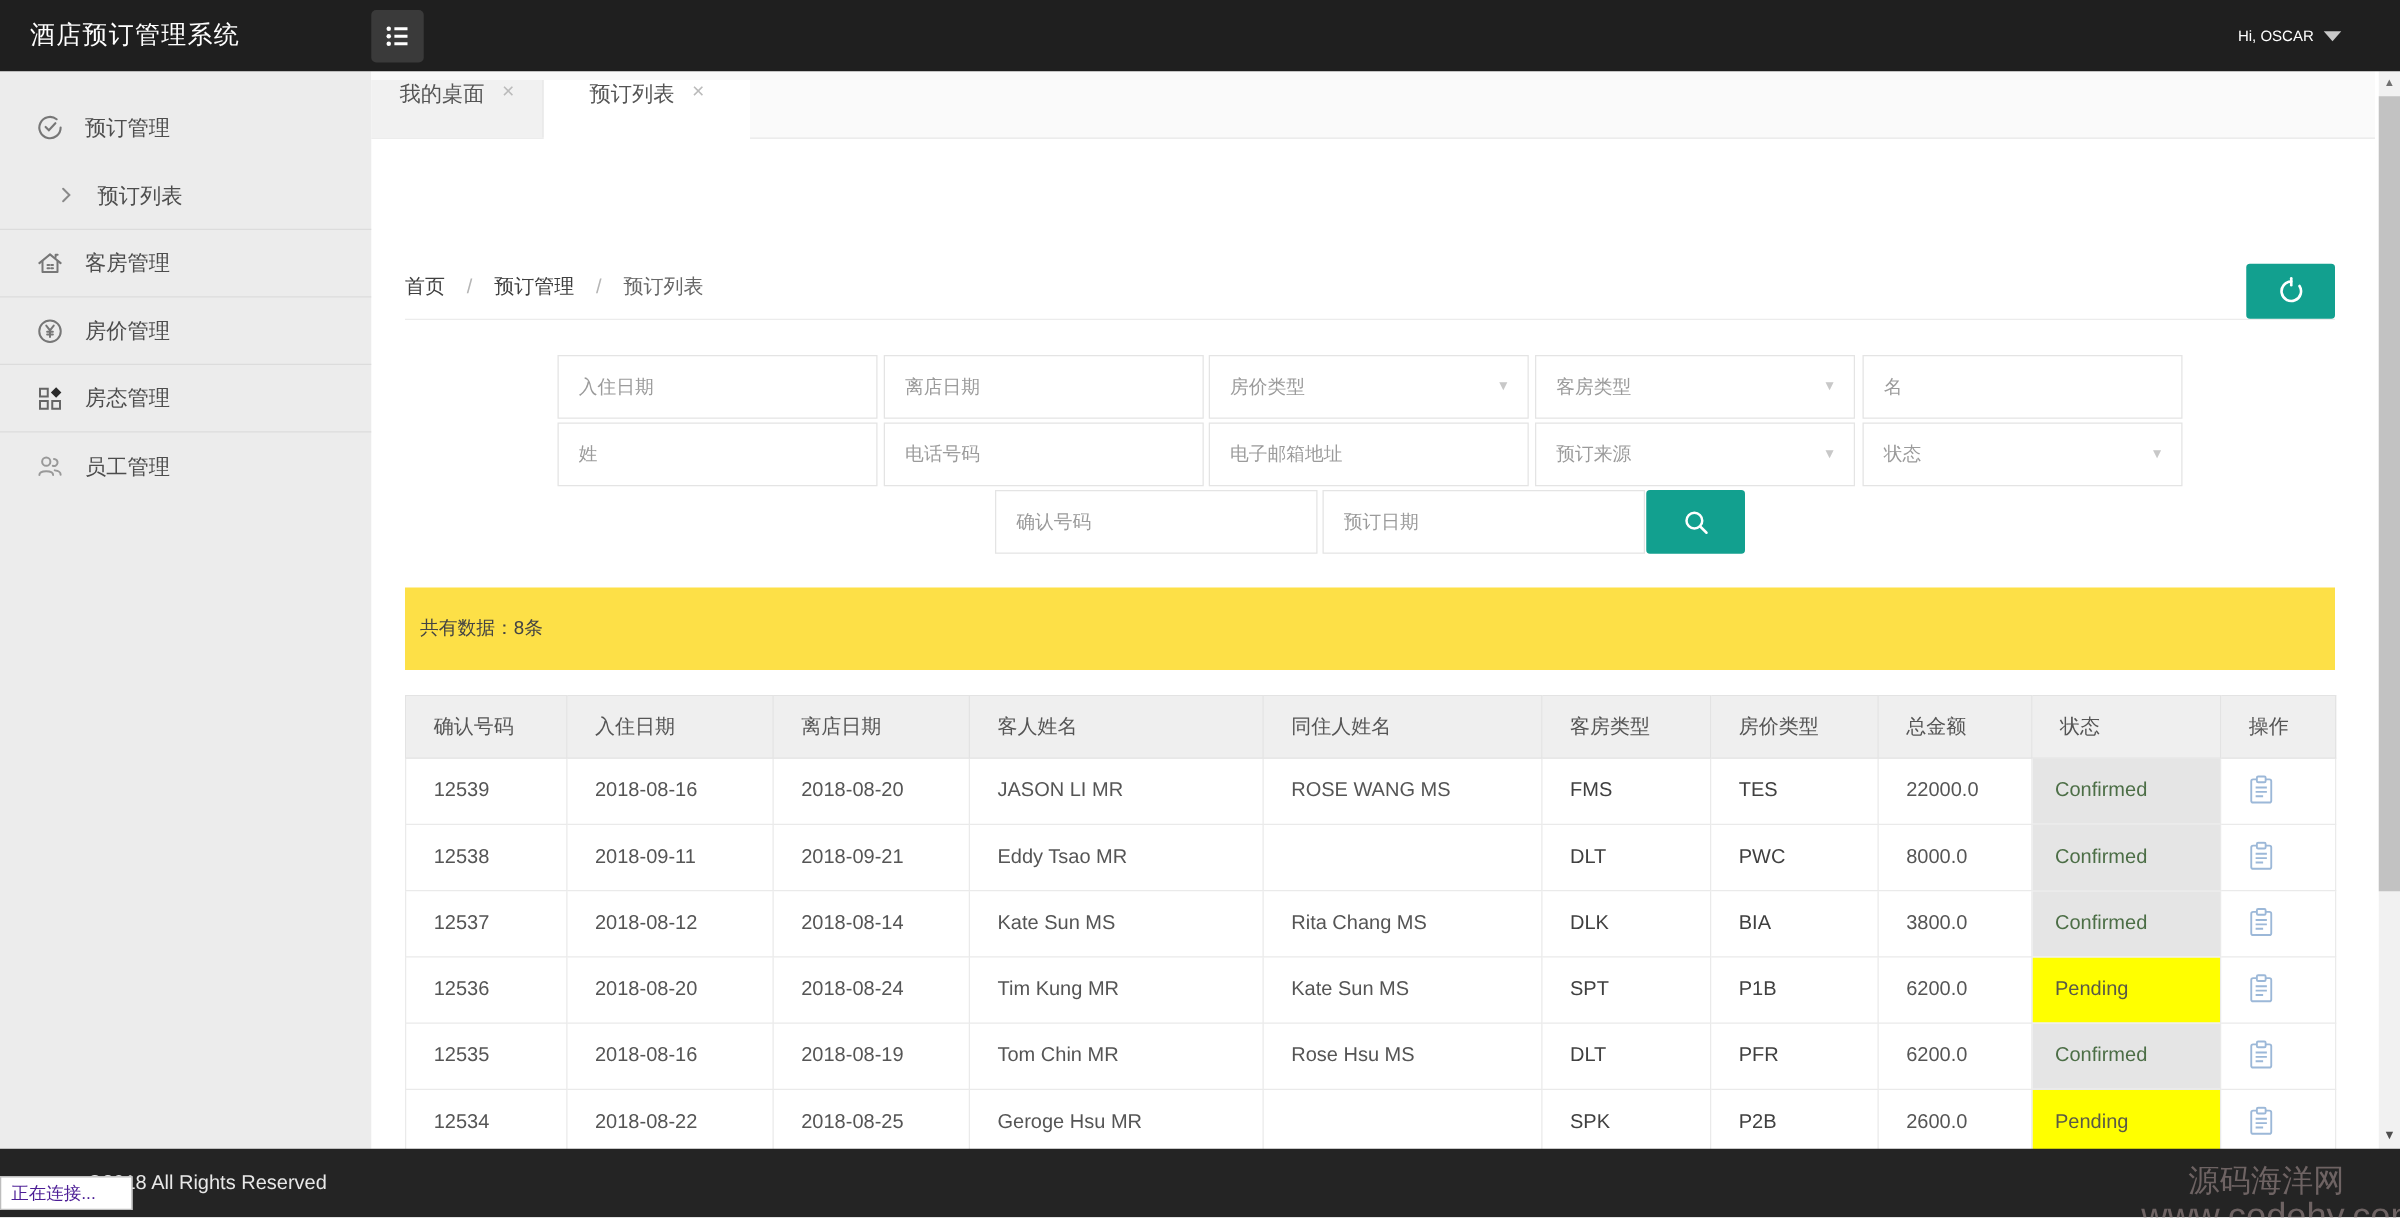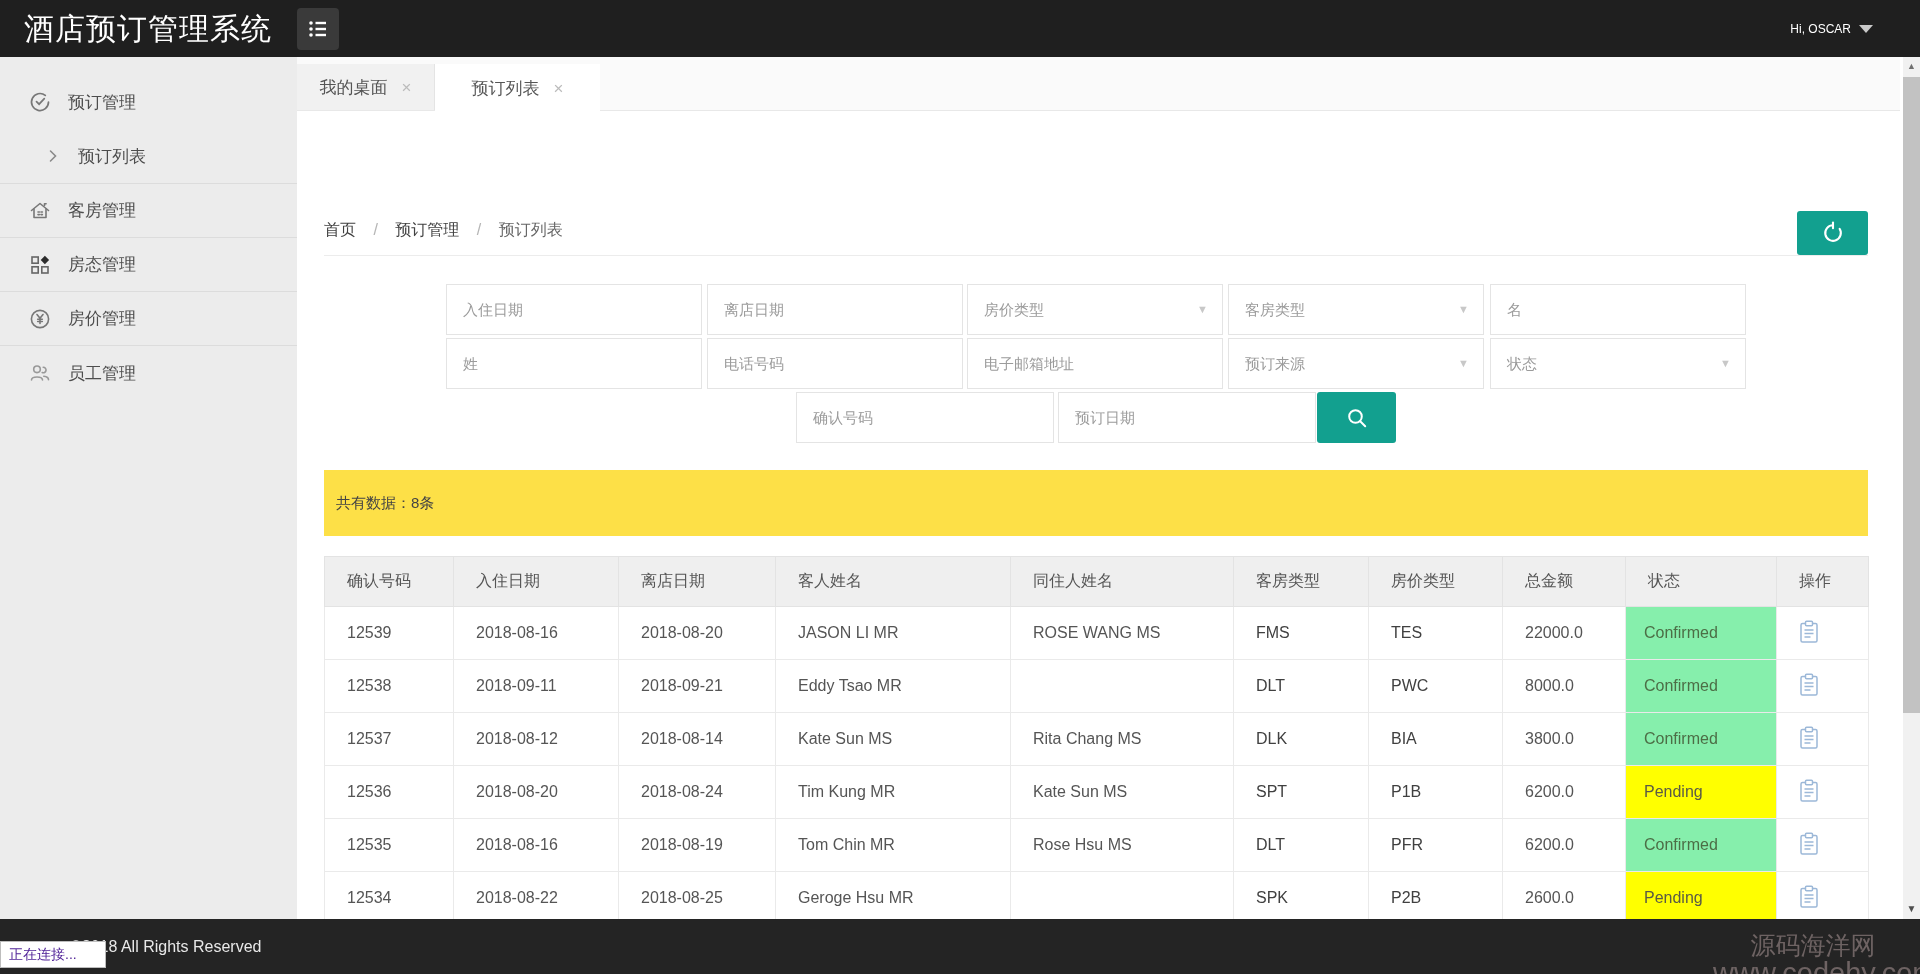--- a/index.html
+++ b/index.html
@@ -1,38 +1,38 @@
 <!DOCTYPE html>
 <html><head>
 <meta charset="utf-8">
 <style>
   * { margin:0; padding:0; box-sizing:border-box; }
   body { font-family:"Liberation Sans","DejaVu Sans",sans-serif; background:#fff; }
   .screen { position:relative; width:1920px; height:974px; overflow:hidden; background:#fff; }
 
   
   .hdr { position:absolute; left:0; top:0; width:1920px; height:57px; background:#1f1f1f; z-index:20; }
-  .hdr-title { position:absolute; left:24px; top:0; line-height:57px; color:#fff; font-size:30px; letter-spacing:1px; }
+  .hdr-title { position:absolute; left:24px; top:0; line-height:57px; color:#fff; font-size:20px; letter-spacing:1px; }
   .menu-toggle { position:absolute; left:297px; top:8px; width:42px; height:42px; background:#3a3a3a; border:none; border-radius:4px; cursor:pointer; display:flex; align-items:center; justify-content:center; }
   .user-menu { position:absolute; right:47px; top:0; height:57px; display:flex; align-items:center; gap:8px; color:#fff; font-size:12px; cursor:pointer; }
   .caret-down { width:0; height:0; border-left:7px solid transparent; border-right:7px solid transparent; border-top:8px solid #c9c9c9; }
 
   
   .sidebar { position:absolute; left:0; top:57px; width:297px; height:862px; background:#ececec; z-index:5; }
   .side-item, .side-sub { display:flex; align-items:center; height:54px; cursor:pointer; color:#4d4d4d; font-size:17px; }
   .side-item { padding-left:28px; }
   .side-sub  { padding-left:44px; }
   .side-item .ic { width:24px; height:24px; margin-right:16px; flex:0 0 auto; }
   .side-sub  .ic { width:18px; height:18px; margin-right:16px; flex:0 0 auto; }
   .side-top { margin-top:18px; }
   .bb { border-bottom:1px solid #dcdcdc; }
 
   
   .tabbar { position:absolute; left:297px; top:57px; width:1603px; height:54px; background:#fafafa; border-bottom:1px solid #e8e8e8; z-index:6; }
-  .tab { position:absolute; top:7px; height:46px; display:flex; align-items:center; justify-content:center; gap:14px; font-size:17px; color:#555; cursor:pointer; }
+  .tab { position:absolute; top:7px; height:46px; display:flex; align-items:flex-start; justify-content:center; gap:14px; font-size:17px; color:#555; cursor:pointer; }
   .tab-1 { left:0; width:138px; background:#f1f1f1; border-right:1px solid #e4e4e4; }
   .tab-2 { left:138px; width:165px; height:48px; background:#fff; z-index:2; }
   .tab .x { color:#bbb; font-size:17px; line-height:1; }
 
   
   .crumb-row { position:absolute; left:324px; top:205px; width:1544px; height:51px; border-bottom:1px solid #ececec; }
   .crumbs { line-height:50px; font-size:16px; color:#a6a6a6; }
   .crumbs a { color:#404040; text-decoration:none; cursor:pointer; }
   .crumbs .sep { margin:0 13px; color:#b5b5b5; }
   .crumbs .cur { color:#666; }
@@ -51,21 +51,21 @@
   
   .summary { position:absolute; left:324px; top:470px; width:1544px; height:66px; background:#fde047; line-height:66px; padding-left:12px; font-size:15px; color:#444; }
 
   
   .tbl { position:absolute; left:324px; top:556px; width:1544px; border-collapse:collapse; table-layout:fixed; }
   .tbl th { height:50px; background:#efefef; font-weight:400; font-size:16px; color:#555; text-align:left; padding-left:22px; border:1px solid #e3e3e3; }
   .tbl td { height:52px; background:#fff; font-size:16px; color:#555; text-align:left; padding-left:22px; border:1px solid #eaeaea; }
   .tbl td.lnk { color:#404040; cursor:pointer; }
   .tbl td.st { padding:0; }
   .st-fill { height:52px; line-height:52px; padding-left:18px; font-size:16px; }
-  .st-green { background:#86efac; color:#4c6e46; }
+  .st-green { background:#e5e5e5; color:#4c6e46; }
   .st-yellow { background:#ffff00; color:#5a5a46; }
   .tbl td.op { padding-left:22px; }
   .op-btn { background:none; border:none; cursor:pointer; padding:0; display:block; }
 
   
   .ftr { position:absolute; left:0; top:919px; width:1920px; height:55px; background:#242424; z-index:8; }
   .ftr .copy { position:absolute; left:70px; line-height:55px; color:#e8e8e8; font-size:16px; }
   .tooltip { position:absolute; left:0; top:941px; width:106px; height:27px; background:#fff; border:1px solid #bdbdbd; color:#4c1d95; font-size:14px; line-height:25px; padding-left:8px; z-index:12; }
   .watermark { position:absolute; left:1713px; top:916px; width:200px; text-align:center; color:#6e6363; z-index:10; line-height:1.05; }
   .wm1 { font-size:25px;margin-top:16px; } .wm2 { font-size:29px; }
@@ -117,34 +117,34 @@
     <div class="side-item bb">
       <svg class="ic" viewBox="0 0 24 24" fill="none" stroke="#777" stroke-width="1.6" stroke-linecap="round" stroke-linejoin="round">
         <path d="M3.5 11.5L12 4.5l8.5 7"></path>
           <path d="M6 10v8.5h12V10"></path>
         <path d="M10 13h1.4M13 13h1.4M10 15.6h1.4M13 15.6h1.4"></path>
         <path d="M16.5 6.5V4.8h1.6"></path>
       </svg>
       <span>客房管理</span>
     </div>
     <div class="side-item bb">
+      <svg class="ic" viewBox="0 0 24 24" fill="none" stroke="#777" stroke-width="1.6" stroke-linecap="round">
+        <circle cx="12" cy="12" r="8.6"></circle>
+        <path d="M9 7.5l3 3.8 3-3.8M12 11.3v5.2M9.7 12.3h4.6M9.7 14.5h4.6"></path>
+      </svg>
+      <span>房价管理</span>
+    </div>
+    <div class="side-item bb">
       <svg class="ic" viewBox="0 0 24 24" fill="none" stroke="#666" stroke-width="1.6">
         <rect x="4" y="4" width="6.2" height="6.2"></rect>
         <rect x="4" y="13.8" width="6.2" height="6.2"></rect>
         <rect x="13.8" y="13.8" width="6.2" height="6.2"></rect>
         <path d="M16.9 2.8l4.2 4.2-4.2 4.2-4.2-4.2z" fill="#2b2b2b" stroke="none"></path>
       </svg>
       <span>房态管理</span>
-    </div>
-    <div class="side-item bb">
-      <svg class="ic" viewBox="0 0 24 24" fill="none" stroke="#777" stroke-width="1.6" stroke-linecap="round">
-        <circle cx="12" cy="12" r="8.6"></circle>
-        <path d="M9 7.5l3 3.8 3-3.8M12 11.3v5.2M9.7 12.3h4.6M9.7 14.5h4.6"></path>
-      </svg>
-      <span>房价管理</span>
     </div>
     <div class="side-item">
       <svg class="ic" viewBox="0 0 24 24" fill="none" stroke="#999" stroke-width="1.6" stroke-linecap="round">
         <circle cx="9" cy="8.3" r="3.3"></circle>
         <path d="M3.5 19c0-4 11-4 11 0"></path>
         <path d="M15.2 6.2a2.8 2.8 0 1 1-1 5.4"></path>
         <path d="M15.8 15.3c2.6.3 4.7 1.4 4.7 3.4"></path>
       </svg>
       <span>员工管理</span>
     </div>

